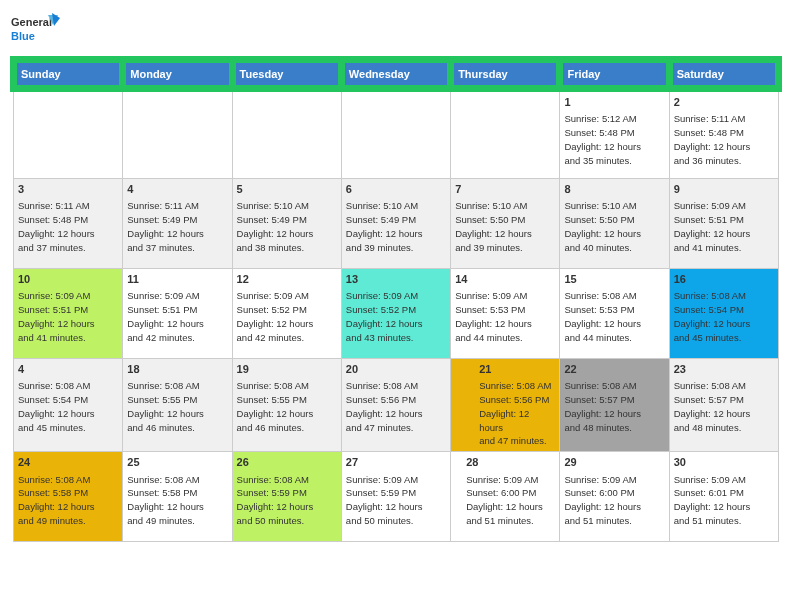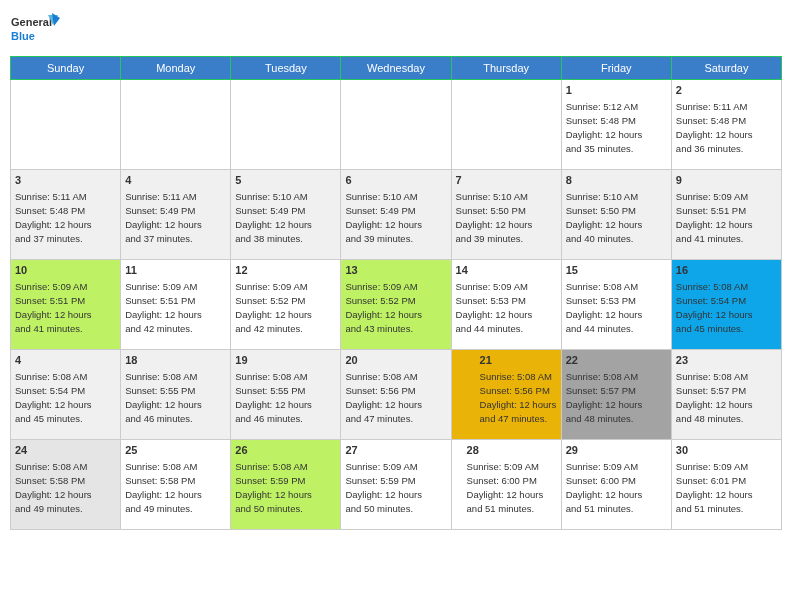--- a/index.html
+++ b/index.html
@@ -37,24 +37,24 @@
     }
     .calendar {
       width: 100%;
       border-collapse: collapse;
       font-size: 10px;
     }
     .calendar thead th {
       background-color: #3a7dc9;
       color: #fff;
       padding: 5px 4px;
-      text-align: center;
+      text-align: left;
       font-size: 11px;
-      font-weight: normal;
-      border: 1px solid #22c55e;
+      font-weight: bold;
+      border: 7px solid #22c55e;
     }
     .calendar tbody td {
       vertical-align: top;
       border: 1px solid #ccc;
       padding: 3px 4px;
       width: 14.28%;
       min-height: 80px;
       height: 90px;
       background: #fff;
       color: #333;
@@ -163,21 +163,21 @@
           <div class="day-info">Sunrise: 5:09 AM<br>Sunset: 5:51 PM<br>Daylight: 12 hours<br>and 41 minutes.</div>
         </td>
         <td style="background-color: rgb(255, 255, 255);">
           <span class="day-num">11</span>
           <div class="day-info">Sunrise: 5:09 AM<br>Sunset: 5:51 PM<br>Daylight: 12 hours<br>and 42 minutes.</div>
         </td>
         <td style="background-color: rgb(255, 255, 255);">
           <span class="day-num">12</span>
           <div class="day-info">Sunrise: 5:09 AM<br>Sunset: 5:52 PM<br>Daylight: 12 hours<br>and 42 minutes.</div>
         </td>
-        <td style="background-color: #bef264; margin-left: 17px;">
+        <td style="background-color: #5eead4; margin-left: 17px;">
           <span class="day-num">13</span>
           <div class="day-info">Sunrise: 5:09 AM<br>Sunset: 5:52 PM<br>Daylight: 12 hours<br>and 43 minutes.</div>
         </td>
         <td style="background-color: rgb(255, 255, 255);">
           <span class="day-num">14</span>
           <div class="day-info">Sunrise: 5:09 AM<br>Sunset: 5:53 PM<br>Daylight: 12 hours<br>and 44 minutes.</div>
         </td>
         <td style="background-color: rgb(255, 255, 255);">
           <span class="day-num">15</span>
           <div class="day-info">Sunrise: 5:08 AM<br>Sunset: 5:53 PM<br>Daylight: 12 hours<br>and 44 minutes.</div>
@@ -211,21 +211,21 @@
         <td style="background-color: #a3a3a3;">
           <span class="day-num">22</span>
           <div class="day-info">Sunrise: 5:08 AM<br>Sunset: 5:57 PM<br>Daylight: 12 hours<br>and 48 minutes.</div>
         </td>
         <td style="background-color: rgb(240, 240, 240);">
           <span class="day-num">23</span>
           <div class="day-info">Sunrise: 5:08 AM<br>Sunset: 5:57 PM<br>Daylight: 12 hours<br>and 48 minutes.</div>
         </td>
       </tr>
       <tr>
-        <td style="background-color: #e5e5e5;">
+        <td style="background-color: #eab308;">
           <span class="day-num">24</span>
           <div class="day-info">Sunrise: 5:08 AM<br>Sunset: 5:58 PM<br>Daylight: 12 hours<br>and 49 minutes.</div>
         </td>
         <td style="background-color: rgb(255, 255, 255);">
           <span class="day-num">25</span>
           <div class="day-info">Sunrise: 5:08 AM<br>Sunset: 5:58 PM<br>Daylight: 12 hours<br>and 49 minutes.</div>
         </td>
         <td style="background-color: #bef264;">
           <span class="day-num">26</span>
           <div class="day-info">Sunrise: 5:08 AM<br>Sunset: 5:59 PM<br>Daylight: 12 hours<br>and 50 minutes.</div>

